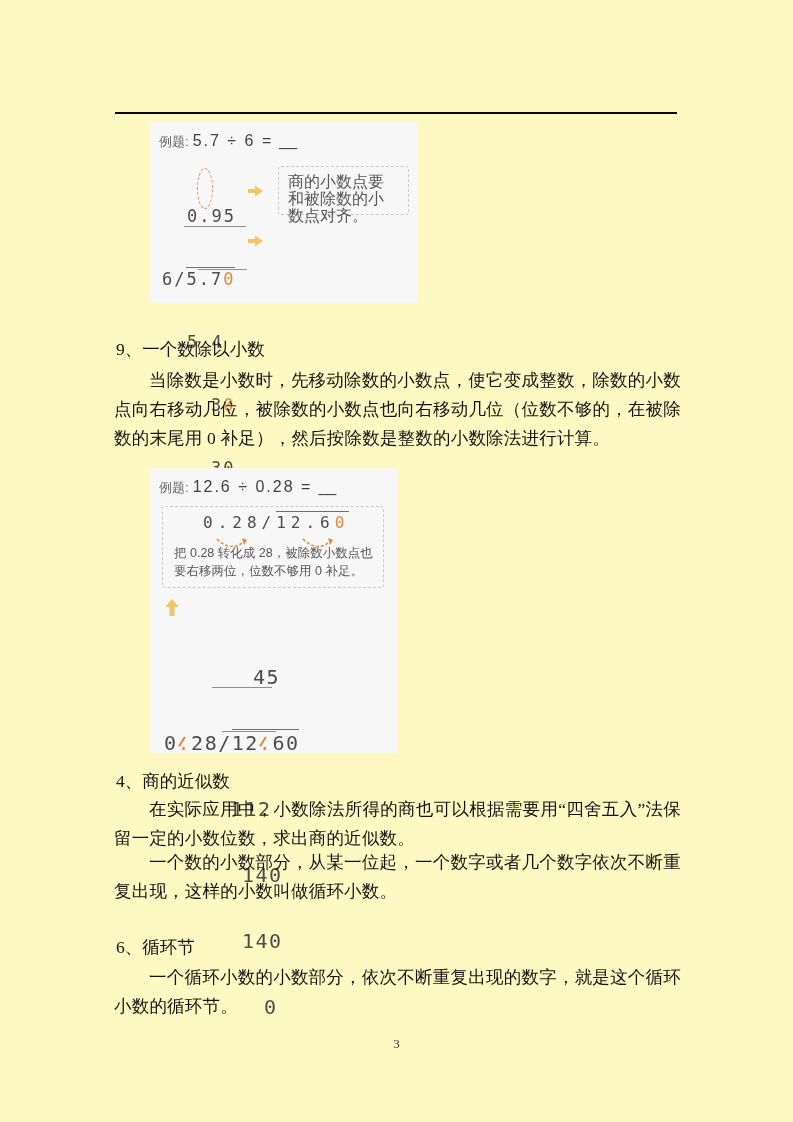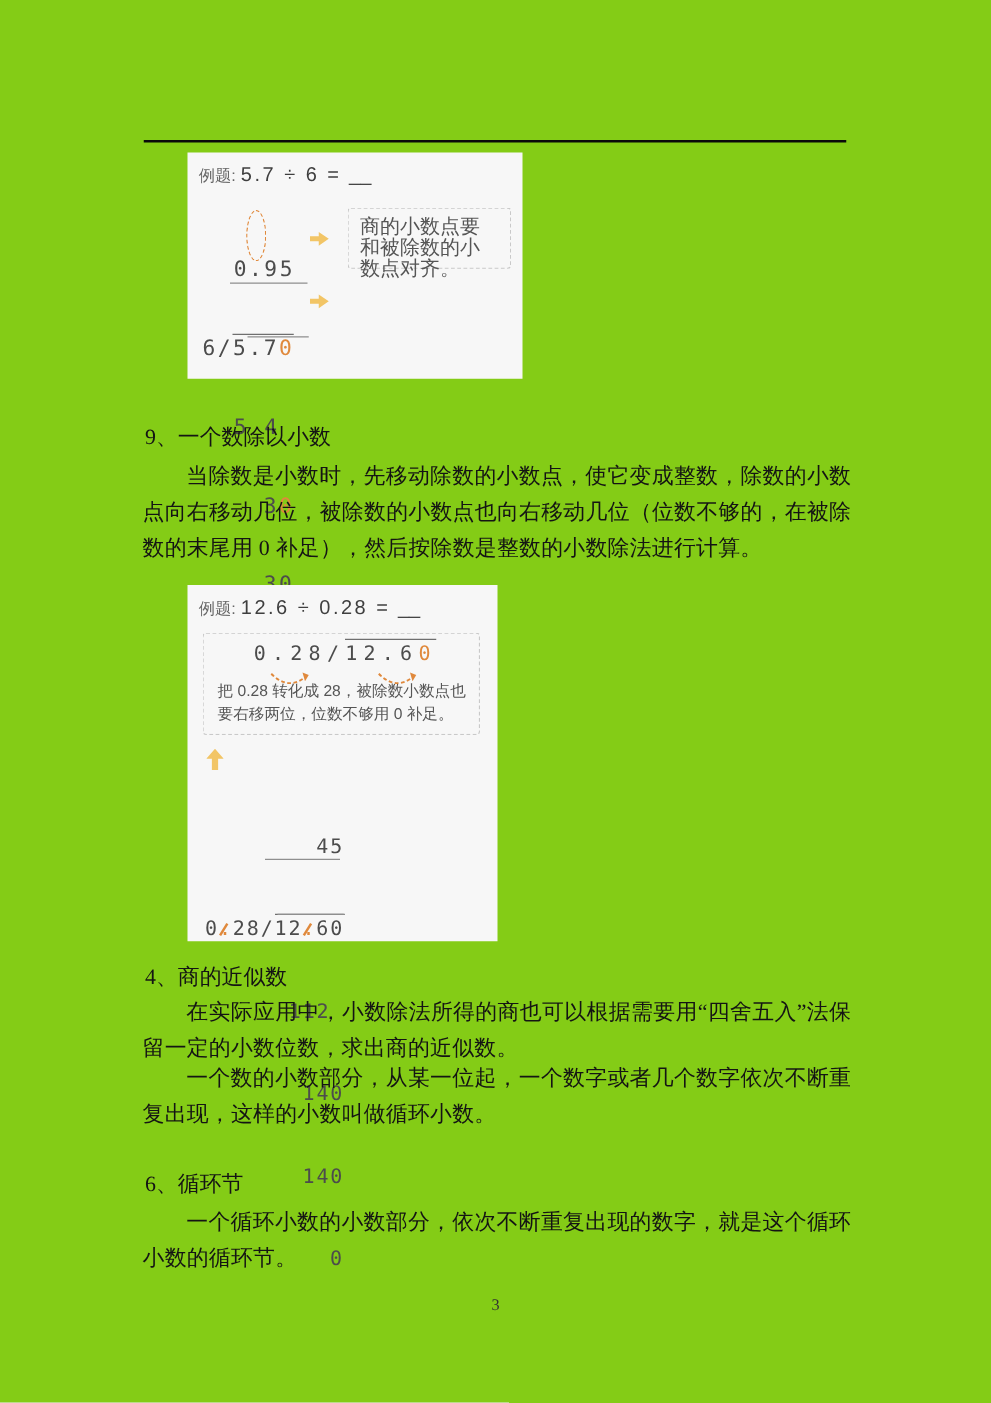--- a/index.html
+++ b/index.html
@@ -1,19 +1,19 @@
 <!DOCTYPE html>
 <html><head>
 <meta charset="utf-8">
 <style>
   html,body{margin:0;padding:0;background:#e9e9e9;}
   .sheet{
     position:relative;
     width:793px;height:1122px;
-    background:#84cc16;
+    background:#fef9c3;
     margin:0 auto;
     overflow:hidden;
     font-family:"Liberation Serif","DejaVu Serif",serif;
     color:#141414;
   }
   .top-rule{
     position:absolute;left:115px;top:112px;
     width:562px;height:2px;background:#0a0a0a;
   }
   
@@ -27,21 +27,21 @@
   .ex-title .lbl{font-size:13px;color:#666;}
   .ex-title .expr{font-size:16px;color:#3f3f3f;letter-spacing:2px;margin-left:4px;}
   .ex-title .blank{font-size:16px;color:#3f3f3f;letter-spacing:0;margin-left:6px;}
   
   .division{
     position:absolute;
     font-family:"DejaVu Sans Mono",monospace;
     color:#4c4c4c;white-space:pre;
   }
   .d1{left:12px;top:42px;font-size:17px;letter-spacing:2px;line-height:21px;}
-  .d2{left:14px;top:154px;font-size:16px;letter-spacing:1.5px;line-height:22px;}
+  .d2{left:14px;top:154px;font-size:20px;letter-spacing:1.5px;line-height:22px;}
   .drow{height:inherit;}
   .d1 .pad2{padding-left:25px;}
   .d1 .pad4{padding-left:49px;}
   .d1 .pad5{padding-left:61px;}
   .d2 .padq{padding-left:89px;}
   .d2 .pad6{padding-left:67px;}
   .d2 .pad7{padding-left:78px;}
   .d2 .pad9{padding-left:100px;}
   .vinc{border-top:1.5px solid #6f6f6f;padding-top:1px;}
   .orange{color:#e0893c;}

